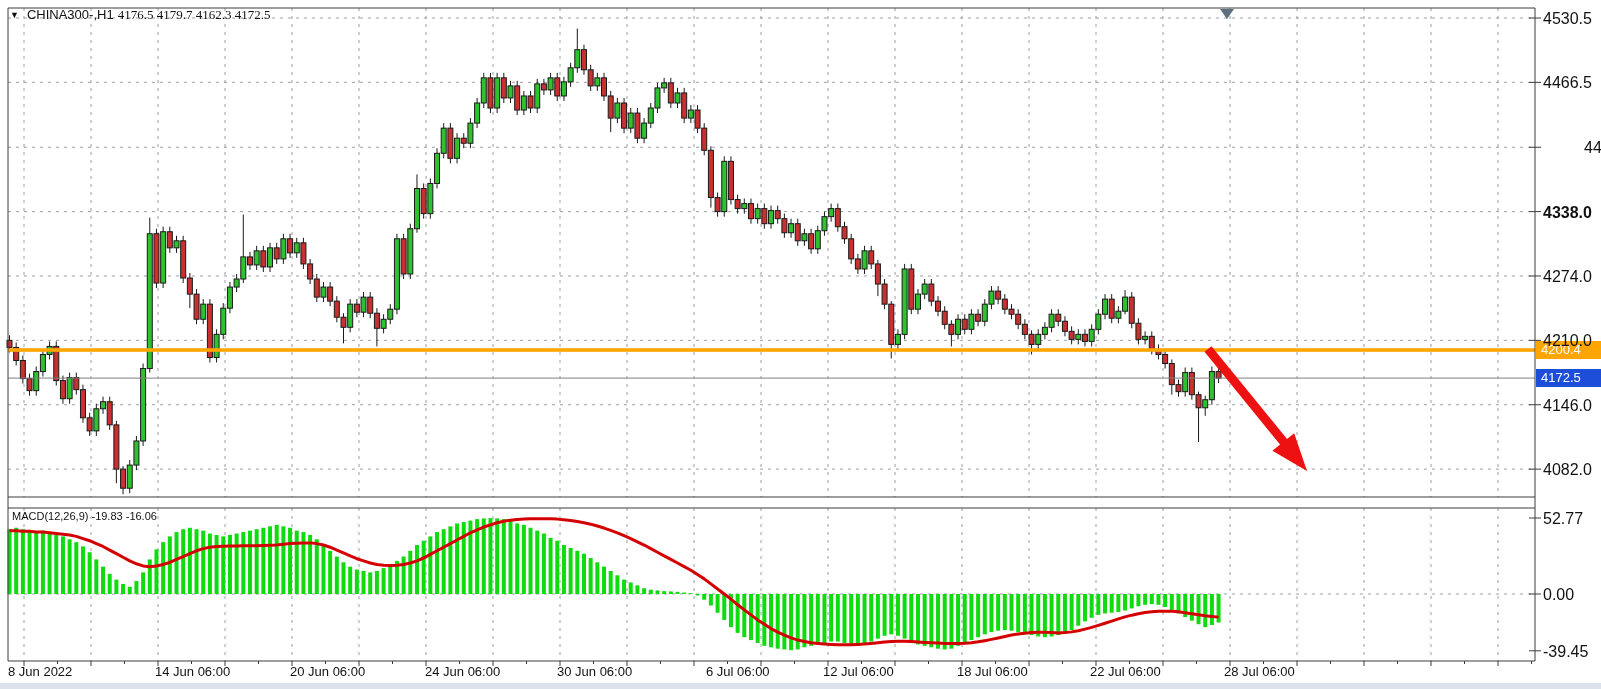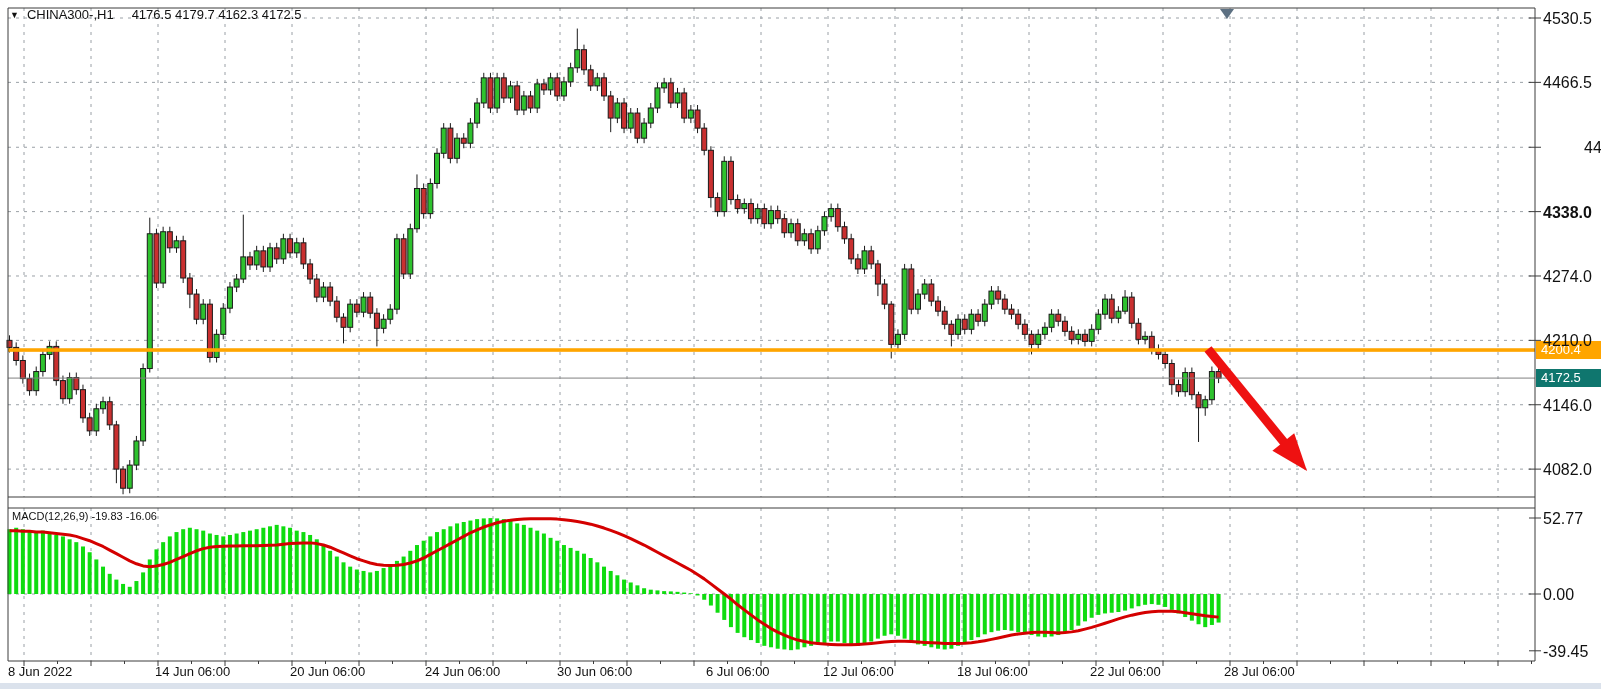--- a/index.html
+++ b/index.html
@@ -4,26 +4,26 @@
 <style>
   html,body{margin:0;padding:0;background:#ffffff;}
   #stage{position:relative;width:1601px;height:689px;background:#ffffff;overflow:hidden;
          font-family:"Liberation Sans","DejaVu Sans",sans-serif;}
   #chart-svg{position:absolute;left:0;top:0;}
   .axis-label{position:absolute;font-size:16px;color:#111;white-space:nowrap;}
   .time-label{position:absolute;top:664px;font-size:13px;color:#111;white-space:nowrap;}
   #title-bar{position:absolute;left:10px;top:7px;font-size:13px;color:#111;white-space:nowrap;}
   #title-bar .tri{font-size:9px;position:relative;top:-1px;color:#111;}
   #title-symbol{margin-left:8px;}
-  #title-ohlc{margin-left:18px;}
+  #title-ohlc{margin-left:4px;font-family:Liberation Serif, serif;}
   #macd-label{position:absolute;left:12px;top:510px;font-size:11px;color:#111;white-space:nowrap;}
   .price-badge{position:absolute;left:1536px;width:65px;height:18px;font-size:13px;
                color:#fff;line-height:18px;padding-left:5px;box-sizing:border-box;}
   #badge-orange{top:341px;background:#FFA500;}
-  #badge-black{top:369px;background:#0f766e;}
+  #badge-black{top:369px;background:#1d4ed8;}
   #bottom-strip{position:absolute;left:0;top:683px;width:1601px;height:6px;background:#dbe2ec;}
 </style>
 </head>
 <body>
 
 <div id="stage">
   <svg id="chart-svg" width="1601" height="689">
       <g>
         <line x1="8" y1="18" x2="1535" y2="18" stroke="#9aa0a6" stroke-width="1" stroke-dasharray="3,5"></line>
         <line x1="8" y1="82.37376" x2="1535" y2="82.37376" stroke="#9aa0a6" stroke-width="1" stroke-dasharray="3,5"></line>

